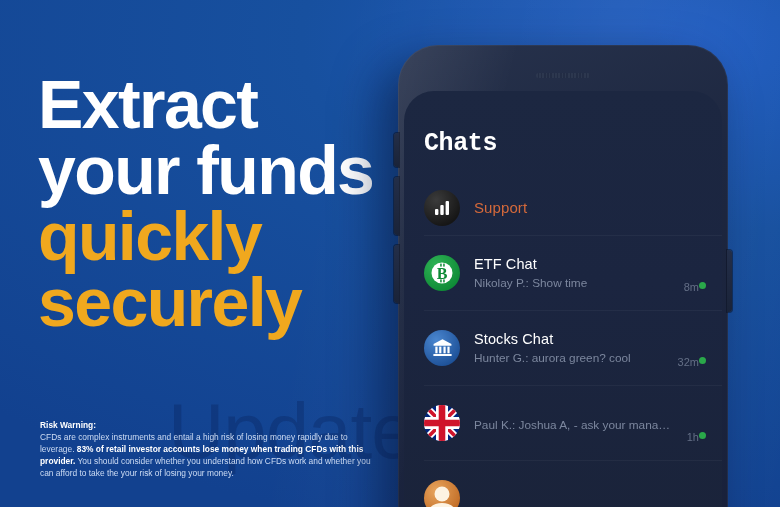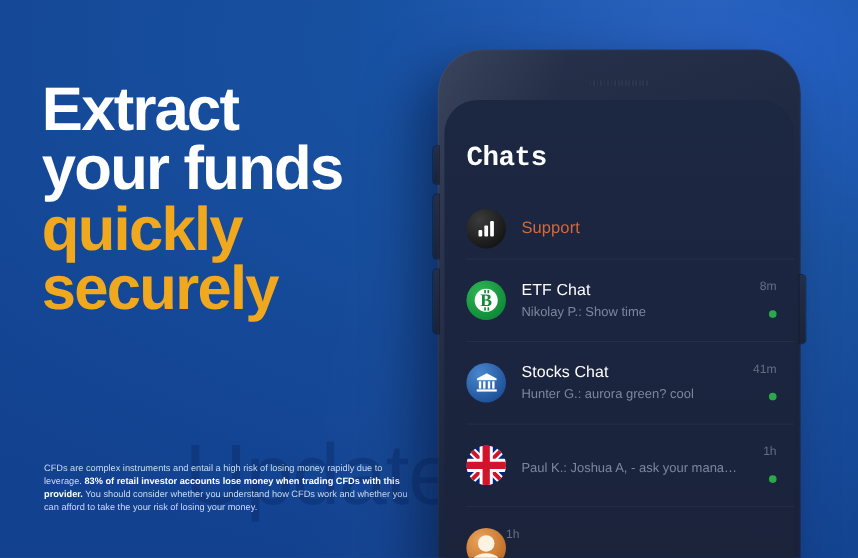--- a/index.html
+++ b/index.html
@@ -32,21 +32,21 @@
     white-space:nowrap;
     line-height:1;
     user-select:none;
   }
 
   
   #headline {
     position:absolute;
     left:38px; top:72px;
     width:340px;
-    font-size:56px;
+    font-size:68px;
     font-weight:700;
     line-height:0.97;
     letter-spacing:-1.6px;
     color:#ffffff;
   }
   #headline .gold { color:#f0a81e; }
   #headline .ln { display:block; }
 
   
   #risk {
@@ -157,21 +157,21 @@
     font-size:11.8px;
     margin-top:4px;
     white-space:nowrap;
     overflow:hidden;
     text-overflow:ellipsis;
     max-width:200px;
   }
   .chat-meta {
     flex:0 0 auto;
     display:flex;
-    flex-direction:column;
+    flex-direction:row;
     align-items:flex-end;
     height:40px;
     justify-content:space-between;
     padding-top:2px;
   }
   .chat-time { color:#646f86; font-size:11px; }
   .unread-dot {
     width:7px; height:7px; border-radius:50%;
     background:#2aa84a;
     margin-bottom:4px;
@@ -187,21 +187,21 @@
 <div id="watermark">UpdateS</div>
 
 <div id="headline">
   <span class="ln">Extract</span>
   <span class="ln">your funds</span>
   <span class="ln gold">quickly</span>
   <span class="ln gold">securely</span>
 </div>
 
 <div id="risk">
-  <span>CFDs are complex instruments and entail a high risk of losing money rapidly due to leverage. </span><span class="b">83% of retail investor accounts lose money when trading CFDs with this provider.</span><span> You should consider whether you understand how CFDs work and whether you can afford to take the your risk of losing your money.</span>
+  <span class="rw-title">Risk Warning:</span><span>CFDs are complex instruments and entail a high risk of losing money rapidly due to leverage. </span><span class="b">83% of retail investor accounts lose money when trading CFDs with this provider.</span><span> You should consider whether you understand how CFDs work and whether you can afford to take the your risk of losing your money.</span>
 </div>
 
 <div id="phone">
   <div id="phone-hl"></div>
   <div id="earpiece"></div>
   <div class="side-btn" id="btn-power"></div>
   <div class="side-btn" id="btn-vol-1"></div>
   <div class="side-btn" id="btn-vol-2"></div>
   <div class="side-btn" id="btn-vol-3"></div>
 
@@ -252,21 +252,21 @@
               <rect x="13.1" y="11" width="2.5" height="7.6" fill="#fff"></rect>
               <rect x="17.6" y="11" width="2.5" height="7.6" fill="#fff"></rect>
               <rect x="1.6" y="19.4" width="20.8" height="2.3" fill="#fff"></rect>
             </svg>
           </div>
           <div class="chat-body">
             <div class="chat-name">Stocks Chat</div>
             <div class="chat-msg">Hunter G.: aurora green? cool</div>
           </div>
           <div class="chat-meta">
-            <div class="chat-time">41m</div>
+            <div class="chat-time">32m</div>
             <div class="unread-dot"></div>
           </div>
         </div>
         <div class="chat-row">
           <div class="avatar av-flag">
             <svg width="38" height="38" viewBox="0 0 60 60">
               <rect width="60" height="60" fill="#00247d"></rect>
               <path d="M0 0 L60 60 M60 0 L0 60" stroke="#fff" stroke-width="12"></path>
               <path d="M0 0 L60 60 M60 0 L0 60" stroke="#cf142b" stroke-width="6"></path>
               <path d="M30 0 V60 M0 30 H60" stroke="#fff" stroke-width="20"></path>

